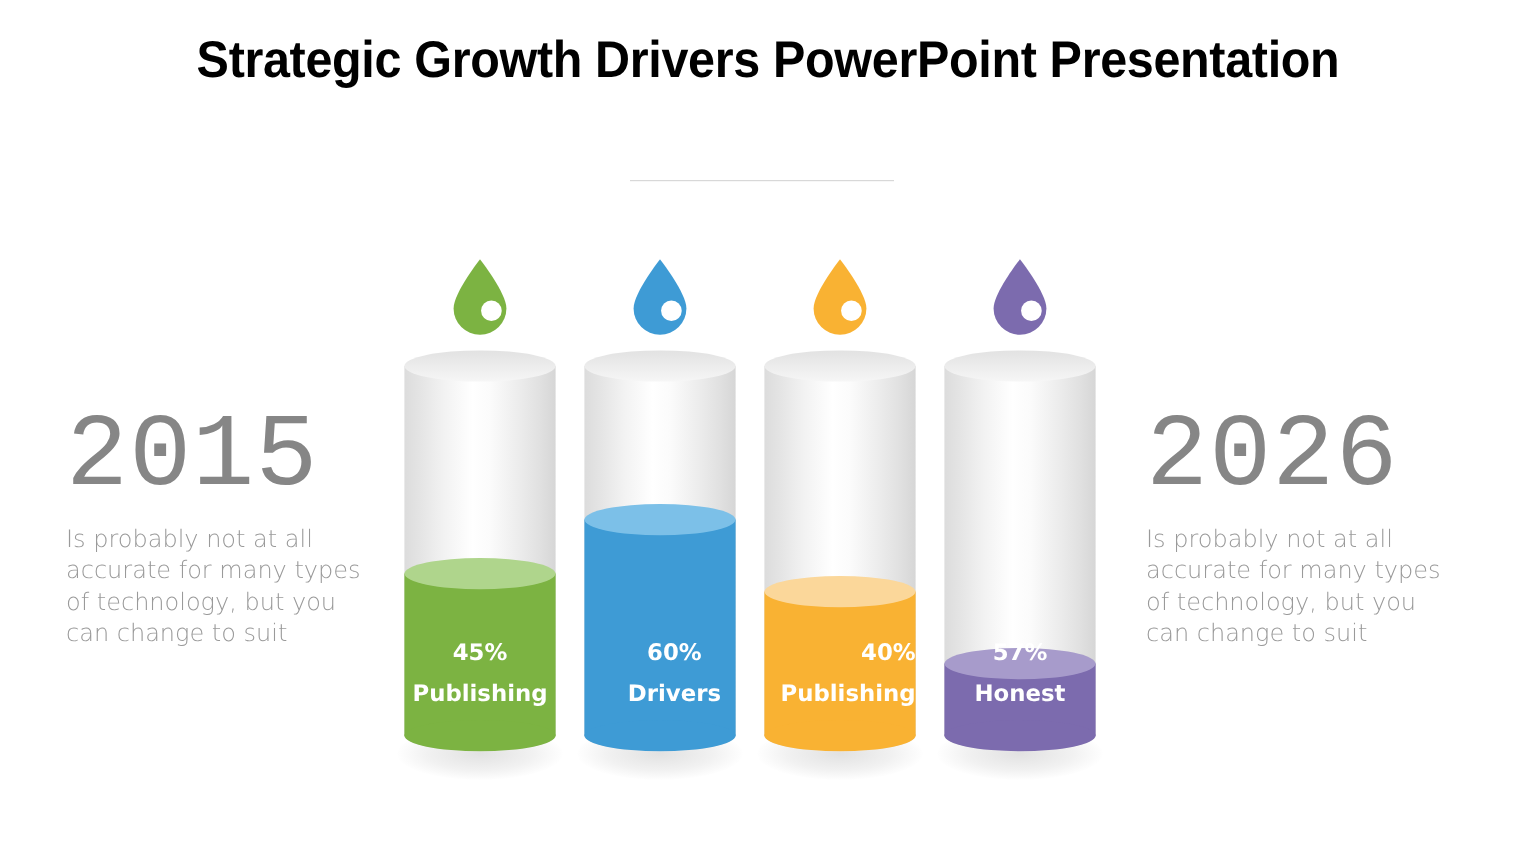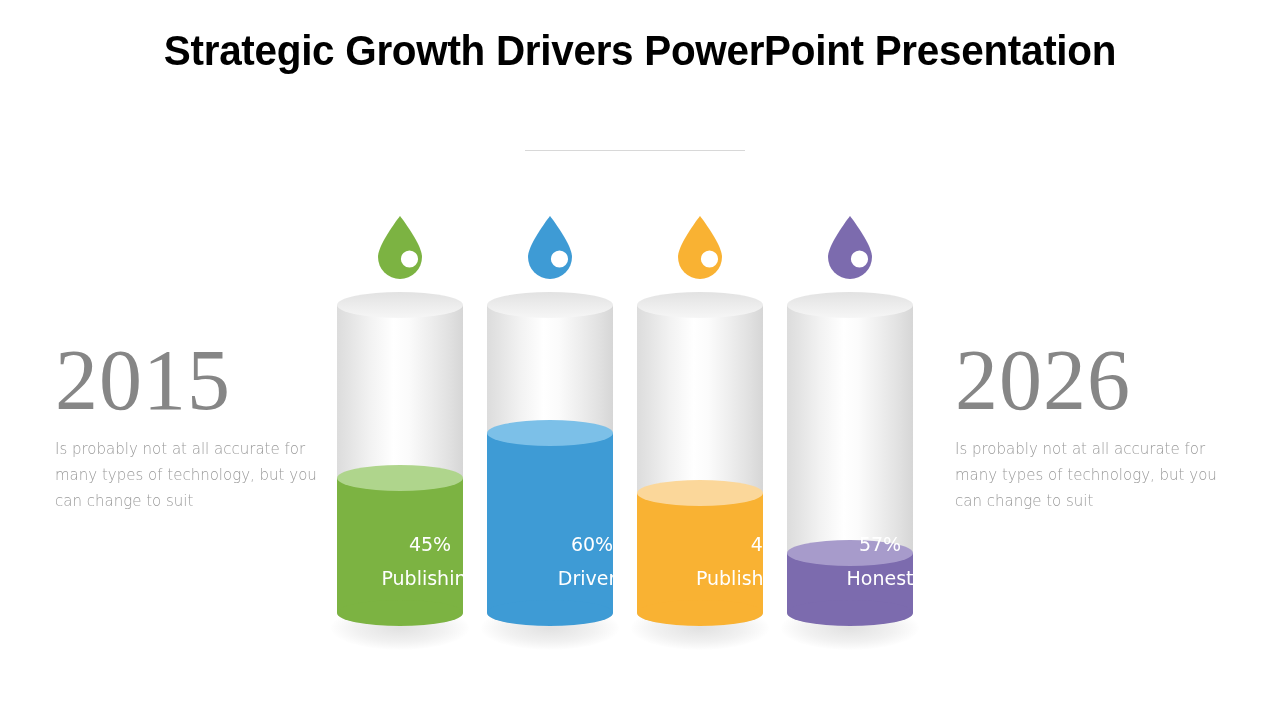--- a/index.html
+++ b/index.html
@@ -42,32 +42,32 @@
 
   
   .side-block {
     position: absolute;
     width: 300px;
   }
   #side-left  { left: 55px;  top: 336px; }
   #side-right { left: 955px; top: 336px; }
 
   .side-year {
-    font-family: Liberation Serif, serif;
+    font-family: Liberation Mono, monospace;
     font-weight: 300;
     font-size: 86px;
     line-height: 88px;
     color: #868686;
     letter-spacing: 1px;
   }
   .side-body {
     margin-top: 12px;
     font-family: "DejaVu Sans", sans-serif;
     font-weight: 300;
-    font-size: 15px;
+    font-size: 20px;
     line-height: 26px;
     color: #9a9a9a;
     width: 262px;
   }
 
   
   #cylinders {
     position: absolute;
     left: 0;
     top: 0;
@@ -171,23 +171,22 @@
     border-radius: 50%;
   }
 
   .liquid-text {
     position: absolute;
     left: 0;
     width: 126px;
     text-align: center;
     color: #ffffff;
     font-family: "DejaVu Sans", sans-serif;
-    font-weight: 400;
+    font-weight: 700;
     pointer-events: none;
-    margin-left: 30px;
   }
   .liquid-pct {
     font-size: 19px;
     line-height: 22px;
   }
   .liquid-label {
     font-size: 19px;
     line-height: 24px;
     margin-top: 11px;
   }

